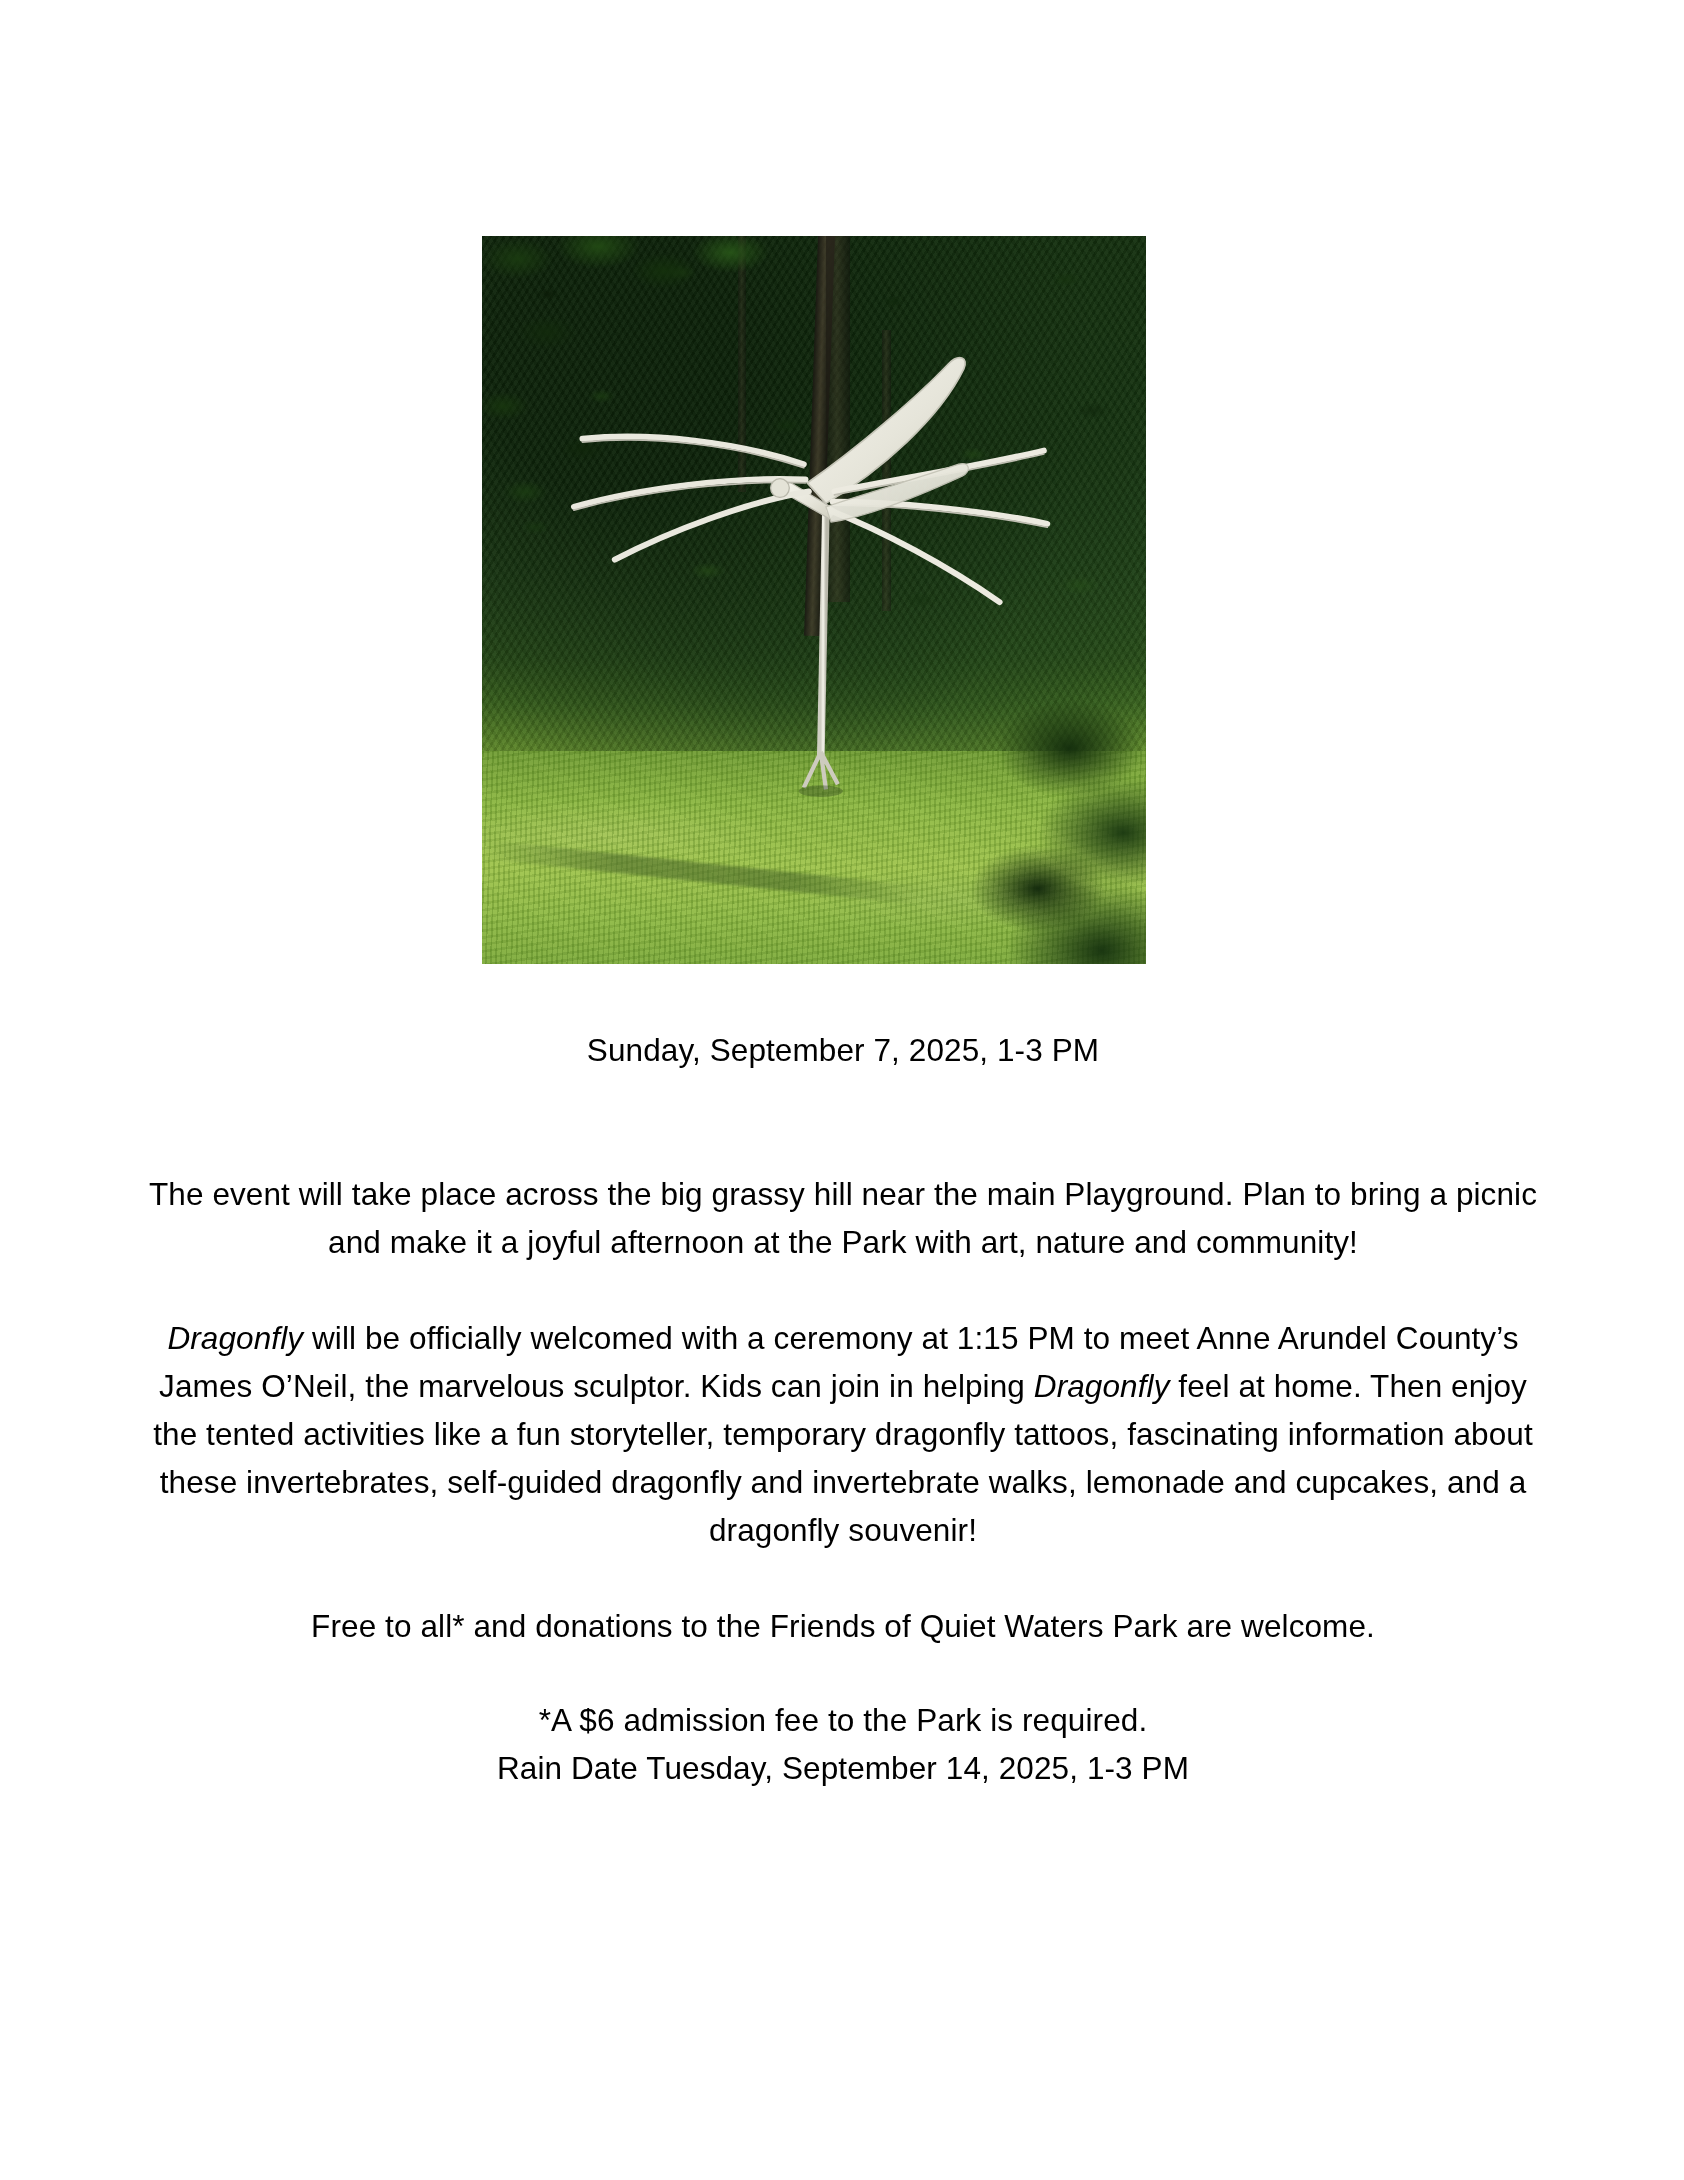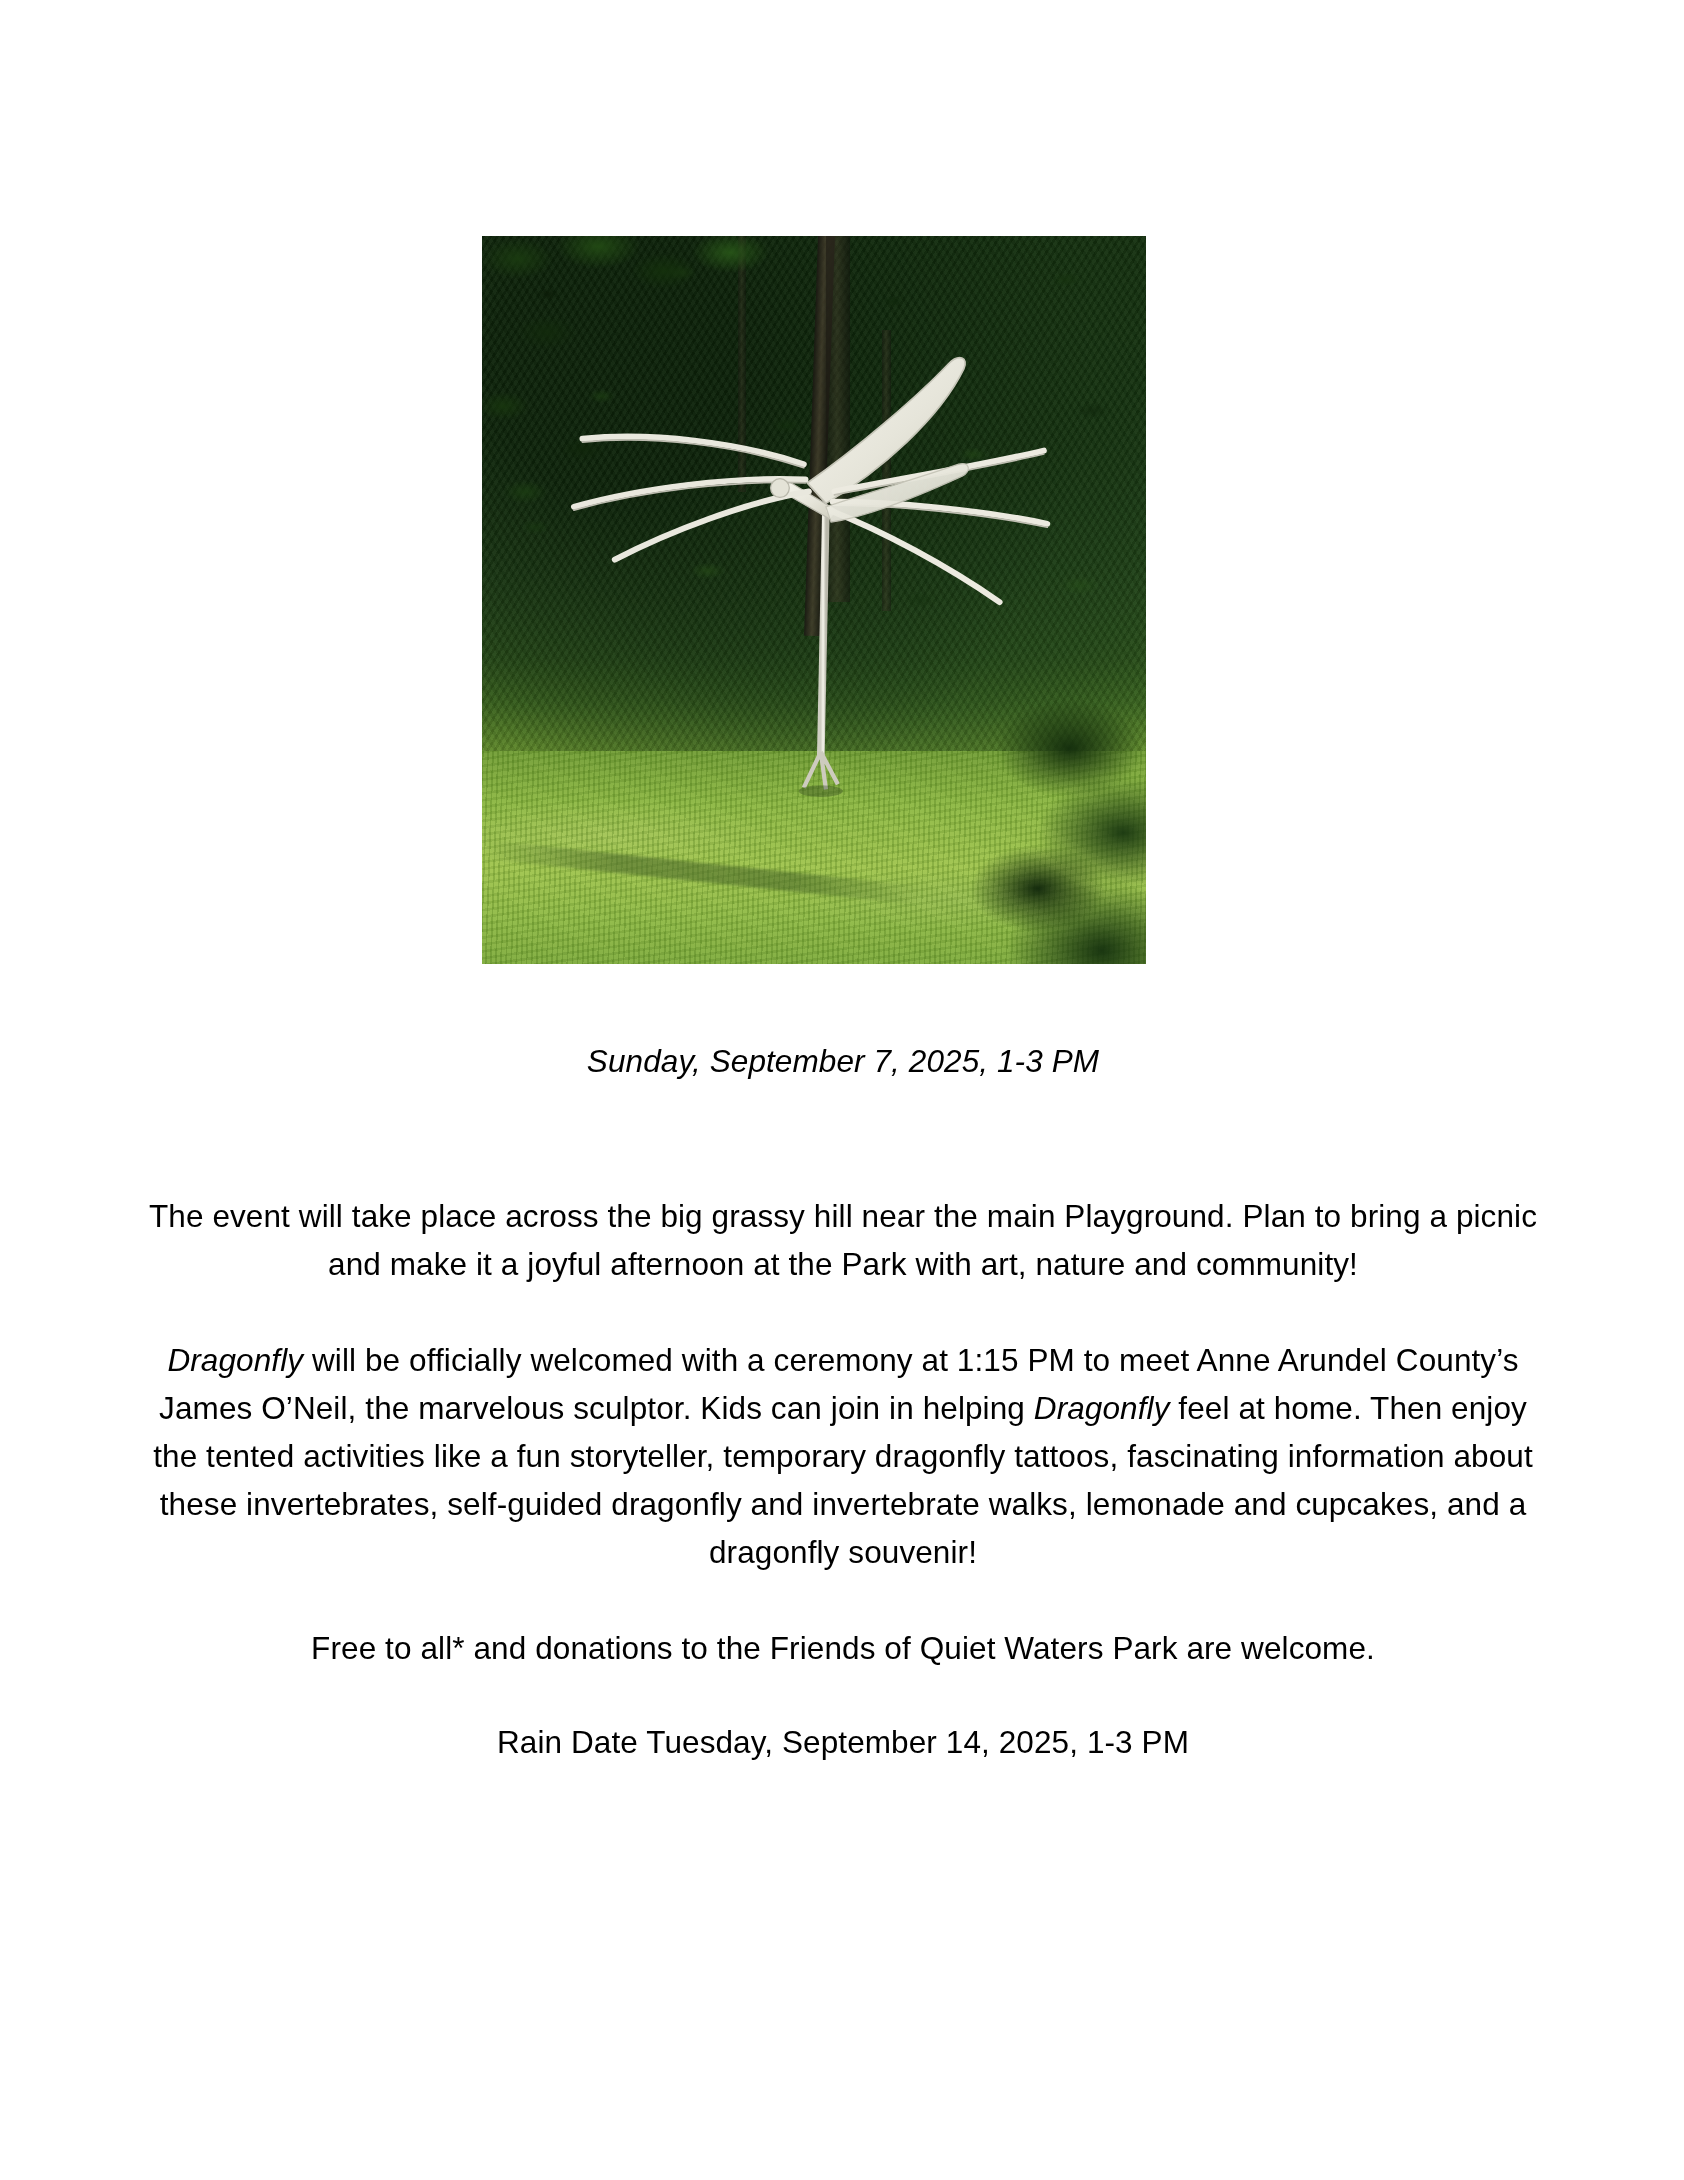--- a/index.html
+++ b/index.html
@@ -130,21 +130,21 @@
     left: 136px;
     top: 1026px;
     width: 1414px;
     text-align: center;
   }
   .line {
     font-size: 31.5px;
     line-height: 48px;
     letter-spacing: 0.1px;
   }
-  .para { margin: 11px; font-style: italic; }
+  .para { margin: 0; }
   .gap { height: 48px; }
   .gap-sm { height: 46px; }
   em.ital { font-style: italic; }
 </style>
 </head>
 <body>
 
 <div class="page">
 
   <div class="photo-wrap">
@@ -225,18 +225,19 @@
 
     <div class="line"><em class="ital">Dragonfly</em><span> will be officially welcomed with a ceremony at 1:15 PM to meet Anne Arundel County’s James O’Neil, the marvelous sculptor.  Kids can join in helping </span><em class="ital">Dragonfly</em><span> feel at home. Then enjoy the tented activities like a fun storyteller, temporary dragonfly tattoos, fascinating information about these invertebrates, self-guided dragonfly and invertebrate walks, lemonade and cupcakes, and a dragonfly souvenir!</span></div>
 
     <div class="gap"></div>
 
     <div class="line">Free to all* and donations to the Friends of Quiet Waters Park are welcome.</div>
 
     <div class="gap-sm"></div>
 
     <div>
+      <div class="line">*A $6 admission fee to the Park is required.</div>
       <div class="line">Rain Date Tuesday, September 14, 2025, 1-3 PM</div>
     </div>
 
   </div>
 </div>
 
 
 </body></html>

